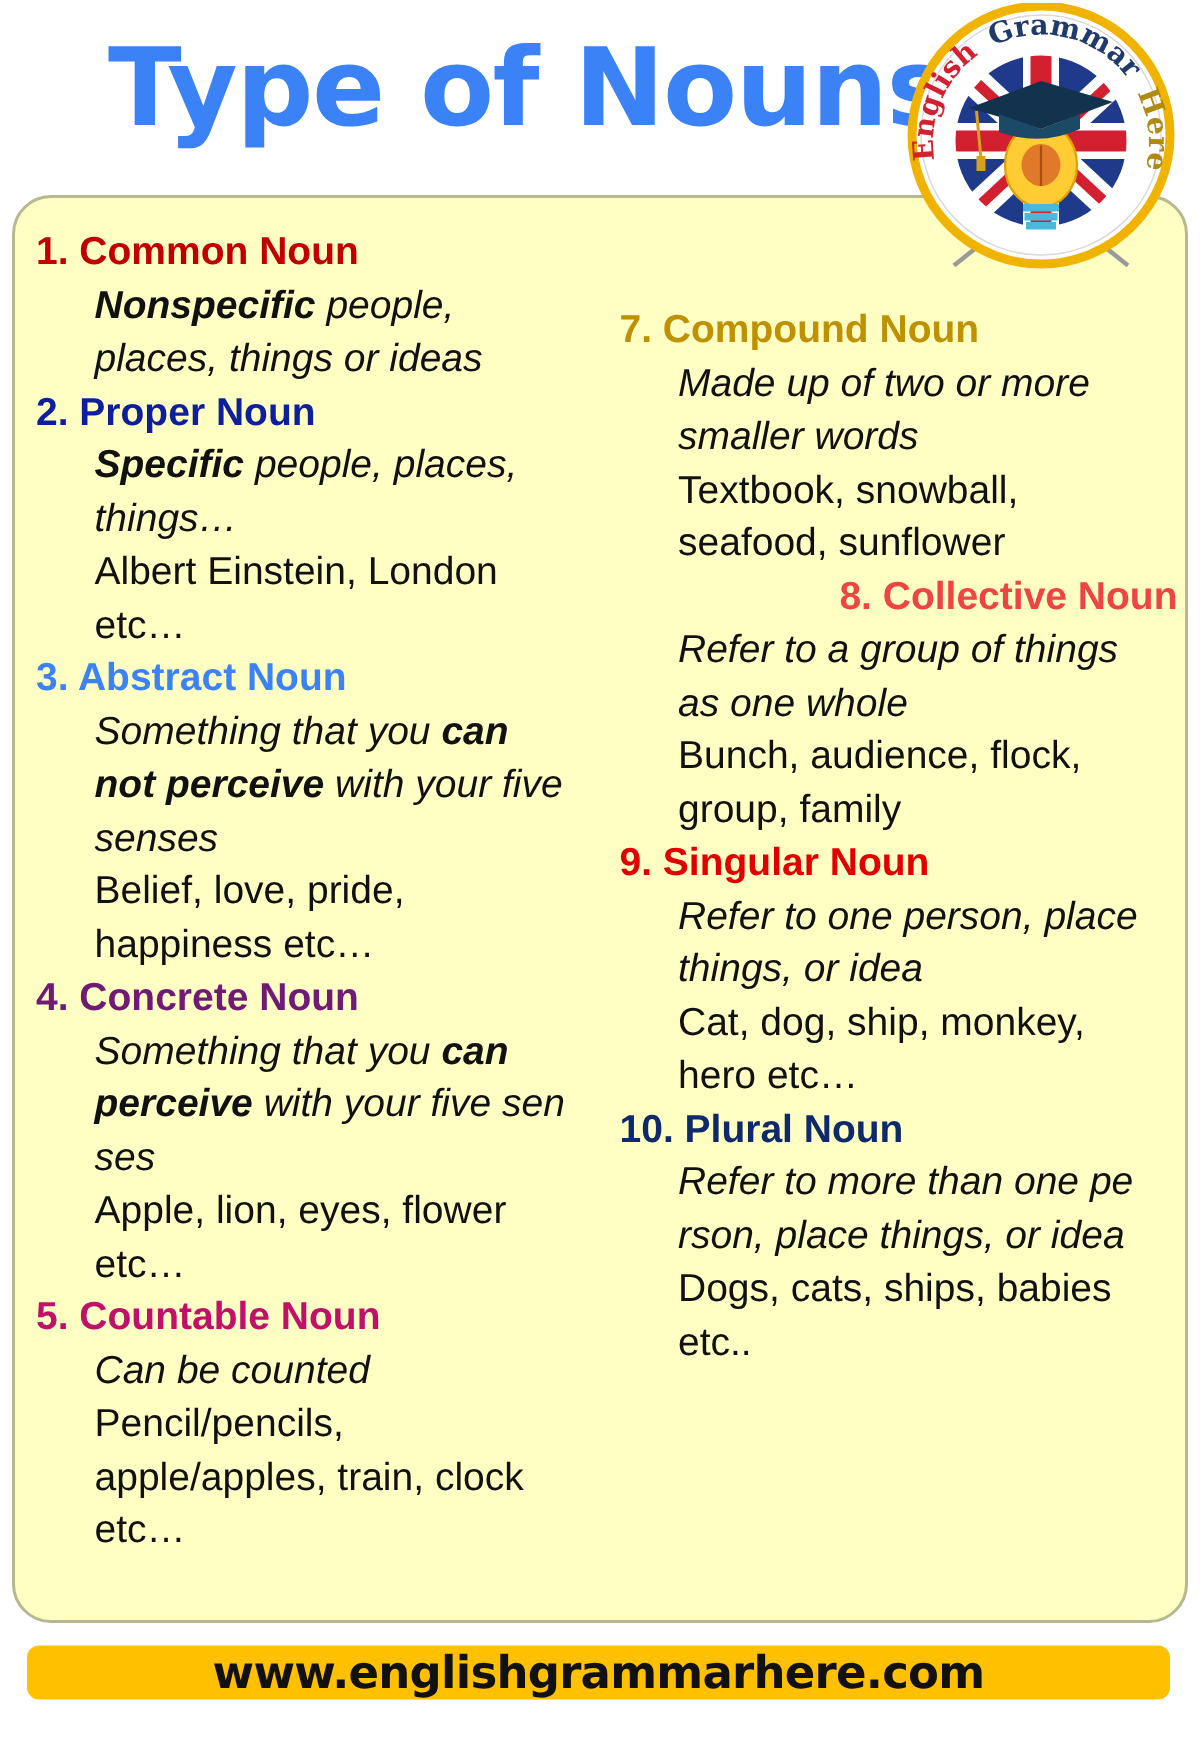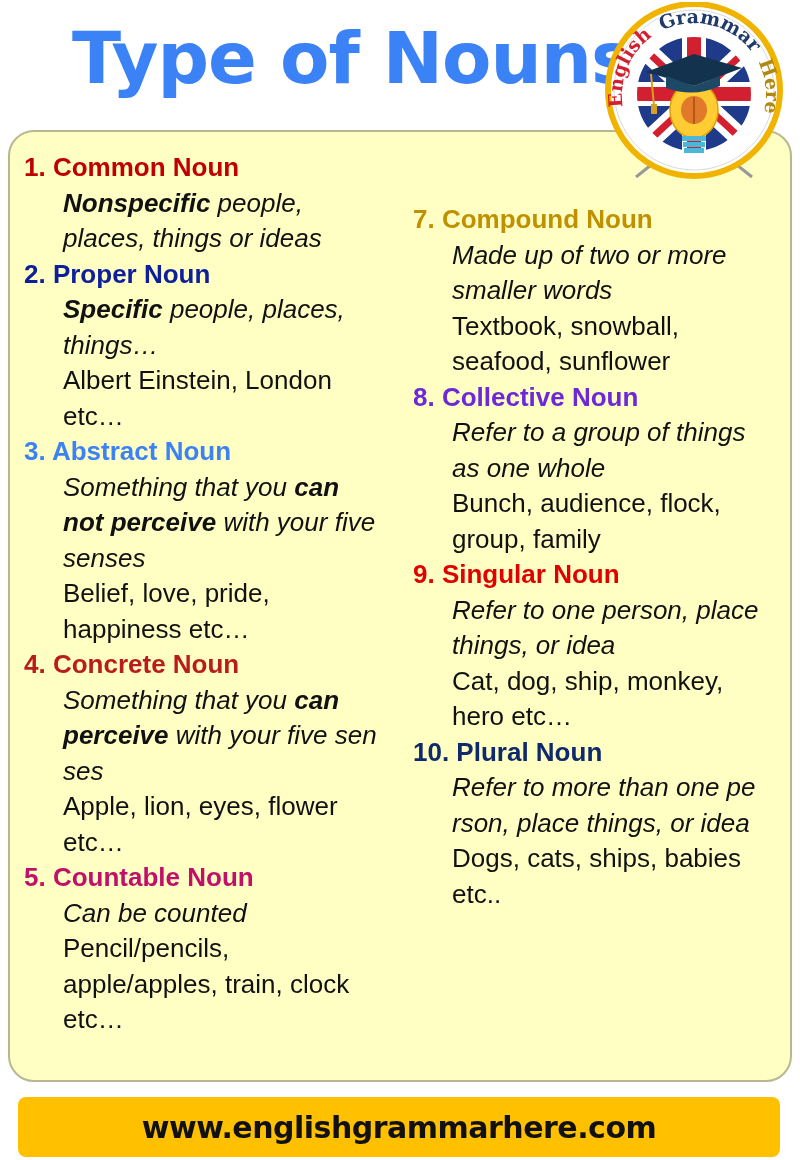--- a/index.html
+++ b/index.html
@@ -22,21 +22,21 @@
     .col.right { left: 403px; top: 70px; width: 372px; }
     .entry { margin: 0; }
     .entry .h { font-weight: bold; font-size: 26px; line-height: 35.5px; white-space: nowrap; }
     .entry .d, .entry .e { font-size: 26px; line-height: 35.5px; color: #111; margin-left: 39px; }
     .entry .d { font-style: italic; }
     .entry .d b { font-weight: bold; }
     .logo {
       position: absolute; left: 596px; top: 2px; width: 196px; height: 178px;
     }
     .footer {
-      position: absolute; left: 18px; top: 1097px; width: 762px; height: 60px;
+      position: absolute; left: 18px; top: 1097px; width: 762px; height: 36px;
       background: #ffc000; border-radius: 8px;
       display: flex; align-items: center; justify-content: center;
       font-family: "DejaVu Sans", sans-serif; font-weight: bold; font-size: 30px; color: #111;
       letter-spacing: -0.5px;
     }
   </style>
 </head>
 <body>
 
 <div class="title">Type of Nouns</div>
@@ -57,21 +57,21 @@
       </div>
     <div class="entry">
         <div class="h" style="color: #3b82f6;">3. Abstract Noun</div>
         <div class="d"><span>Something that you </span><b>can</b></div>
         <div class="d"><b>not perceive</b><span> with your five</span></div>
         <div class="d"><span>senses</span></div>
         <div class="e">Belief, love, pride,</div>
         <div class="e">happiness etc…</div>
       </div>
     <div class="entry">
-        <div class="h" style="color: #b91c1c;">4. Concrete Noun</div>
+        <div class="h" style="color: #701a75;">4. Concrete Noun</div>
         <div class="d"><span>Something that you </span><b>can</b></div>
         <div class="d"><b>perceive</b><span> with your five sen</span></div>
         <div class="d"><span>ses</span></div>
         <div class="e">Apple, lion, eyes, flower</div>
         <div class="e">etc…</div>
       </div>
     <div class="entry">
         <div class="h" style="color: rgb(192, 16, 106);">5. Countable Noun</div>
         <div class="d"><span>Can be counted</span></div>
         <div class="e">Pencil/pencils,</div>
@@ -81,21 +81,21 @@
   </div>
   <div class="col right">
     <div class="entry">
         <div class="h" style="color: rgb(191, 144, 0);">7. Compound Noun</div>
         <div class="d"><span>Made up of two or more</span></div>
         <div class="d"><span>smaller words</span></div>
         <div class="e">Textbook, snowball,</div>
         <div class="e">seafood, sunflower</div>
       </div>
     <div class="entry">
-        <div class="h" style="color: #6d28d9;">8. Collective Noun</div>
+        <div class="h" style="color: #ef4444; text-align: right;">8. Collective Noun</div>
         <div class="d"><span>Refer to a group of things</span></div>
         <div class="d"><span>as one whole</span></div>
         <div class="e">Bunch, audience, flock,</div>
         <div class="e">group, family</div>
       </div>
     <div class="entry">
         <div class="h" style="color: rgb(224, 0, 0);">9. Singular Noun</div>
         <div class="d"><span>Refer to one person, place</span></div>
         <div class="d"><span> things, or idea</span></div>
         <div class="e">Cat, dog, ship, monkey,</div>

